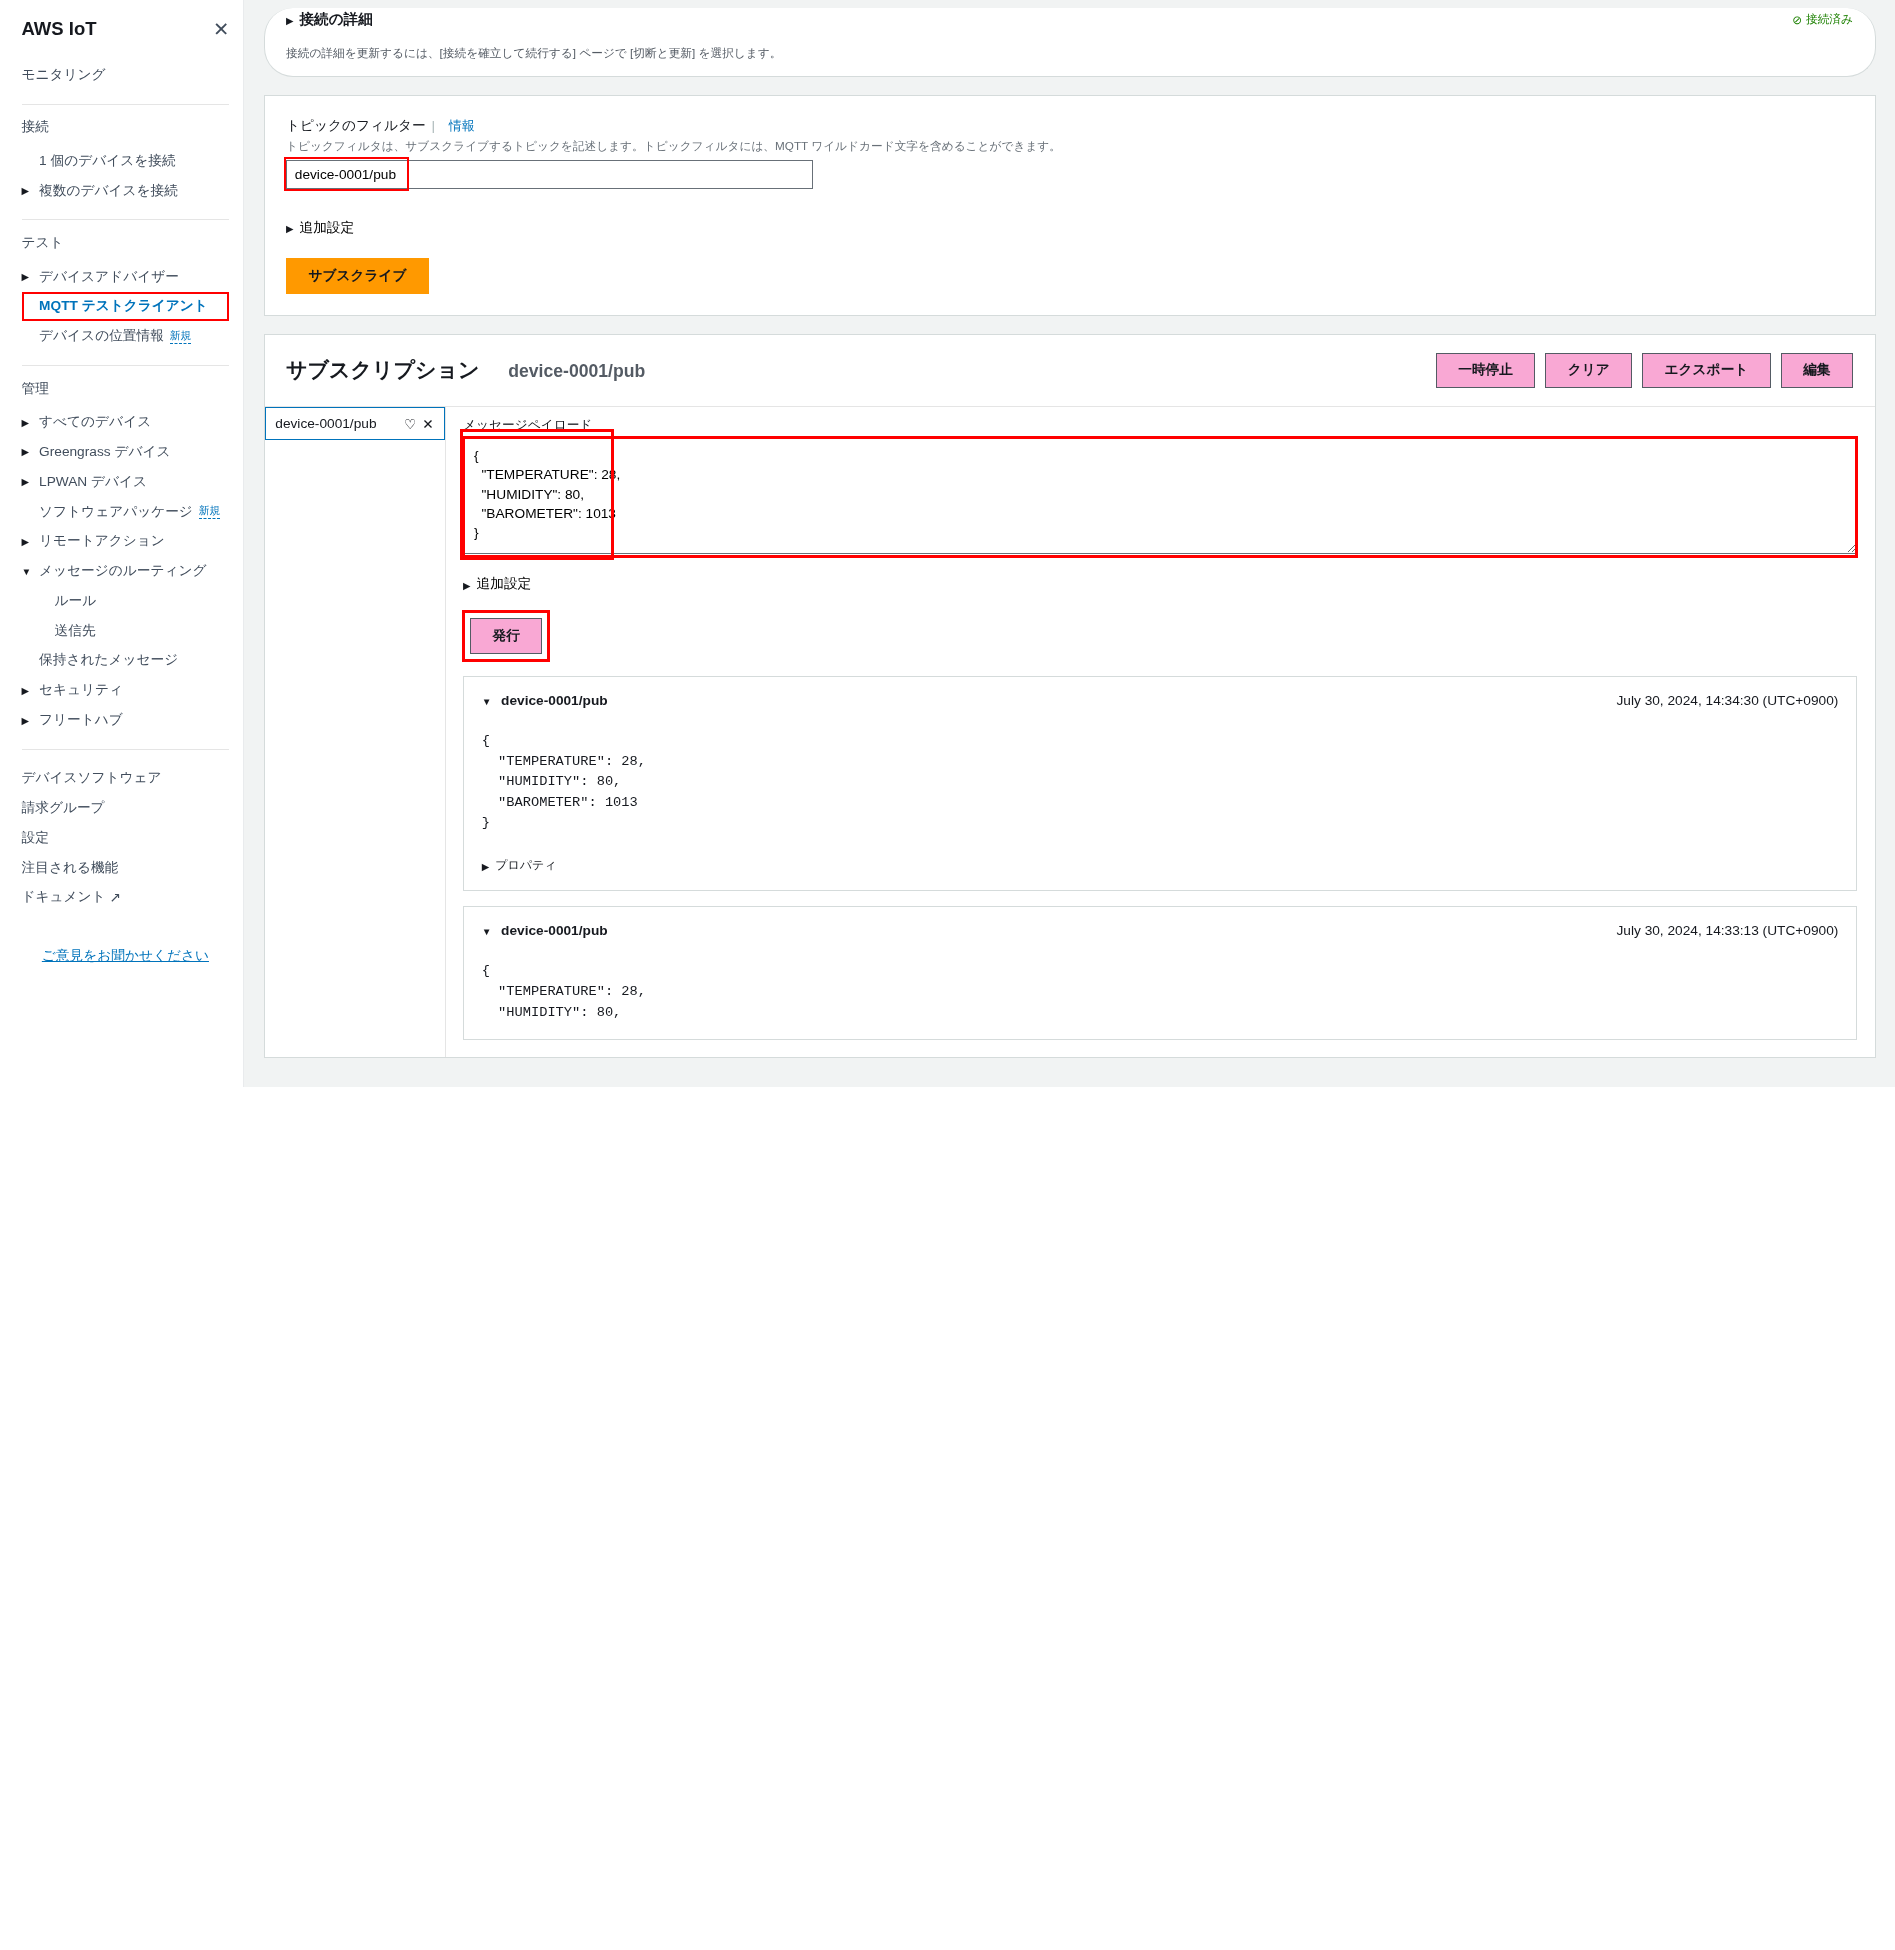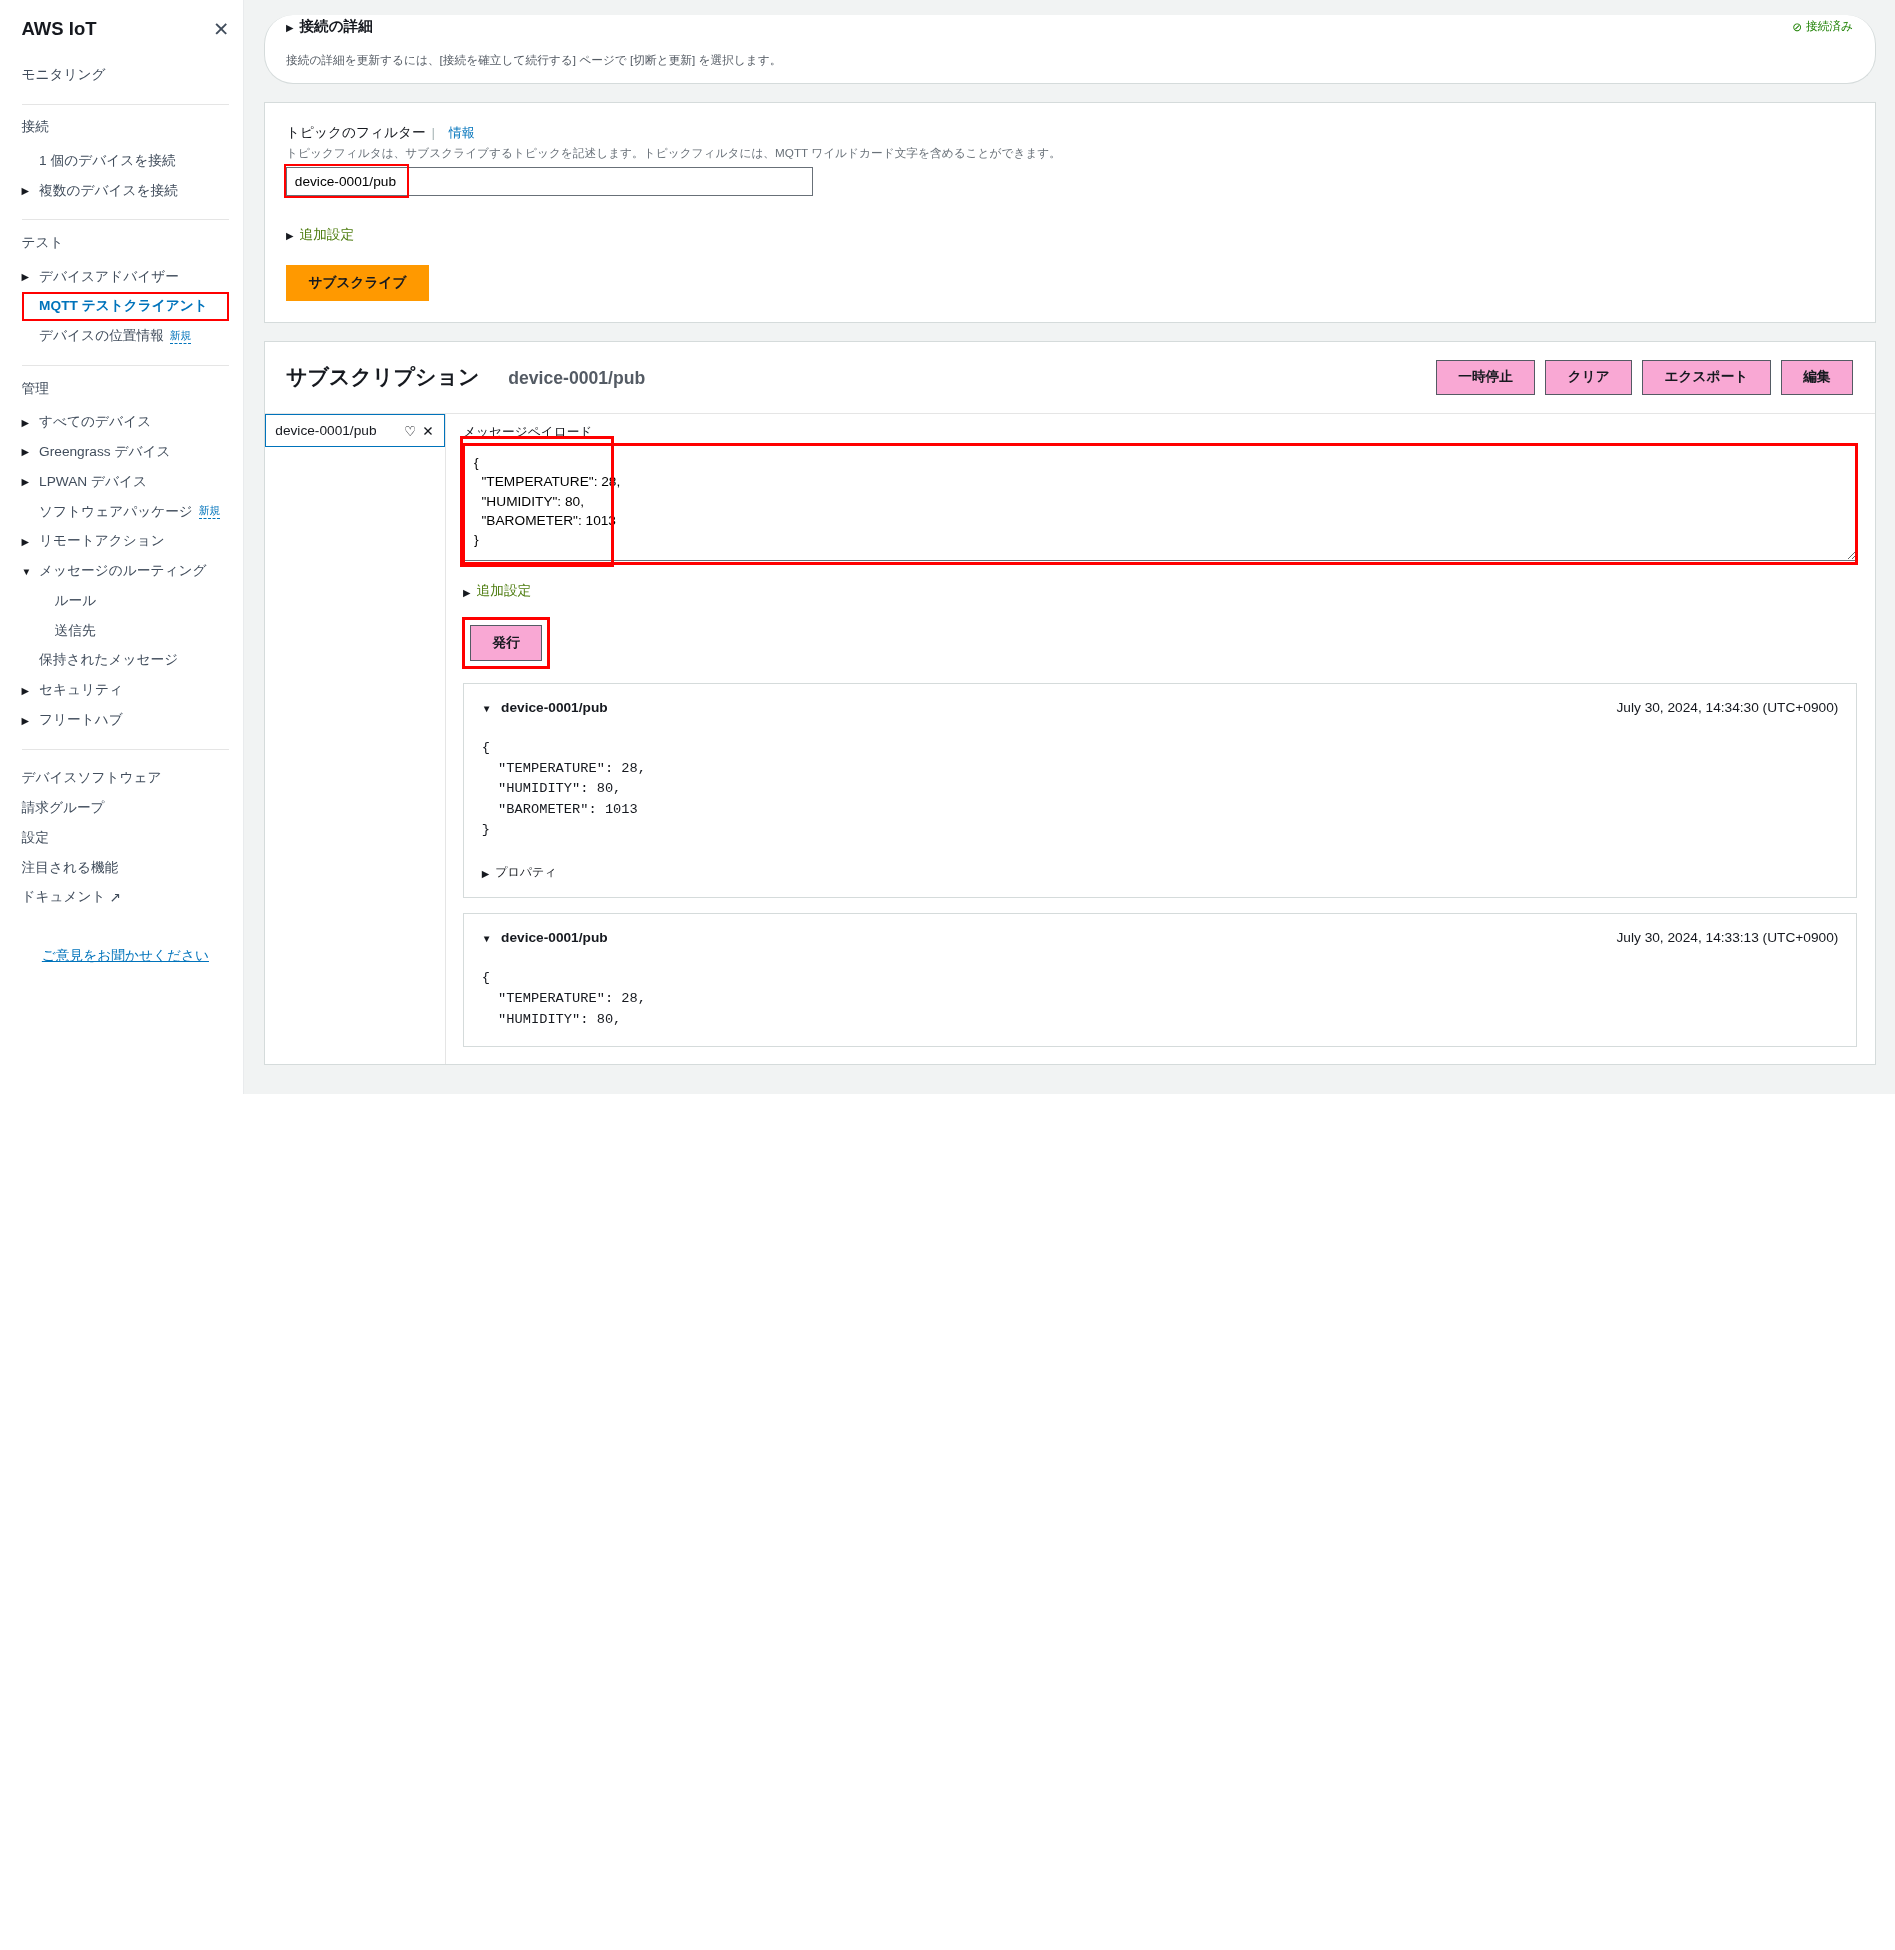--- a/index.html
+++ b/index.html
@@ -20,39 +20,39 @@
   .nav-item.active { color: #0073bb; font-weight: 700; }
   .highlight-red { outline: 2.9px solid #ff0000; outline-offset: -2px; }
   .badge-new { font-size: 10.7px; color: #0073bb; margin-left: 5.9px; border-bottom: 1px dashed #0073bb; }
   .sidebar .link { color: #0073bb; text-decoration: underline; cursor: pointer; }
   .ext-icon { margin-left: 3.9px; }
 
   
   .main { flex: 1; background: #f1f3f3; padding: 0 19.5px 29px 19.5px; overflow: hidden; }
 
   .panel { background: #fff; border: 1px solid #d5dbdb; margin-top: 17.6px; }
-  .panel.top { margin-top: 15px; border-top: none; border-radius: 29px; }
+  .panel.top { margin-top: 8px; border-top: none; border-radius: 29px; }
   .panel-inner { padding: 21.5px; }
 
   .connection-header { padding: 2px 21.5px 13.7px; display: flex; justify-content: space-between; align-items: center; }
   .connection-header .title-row { display: flex; align-items: center; }
   .connection-status { color: #1d8102; font-size: 11.7px; display: flex; align-items: center; gap: 3.9px; }
   .connection-desc { font-size: 11.7px; color: #545b64; line-height: 1.7; margin-left: 21.5px; }
 
   .tabs { display: flex; border-bottom: 1px solid #aab7b8; }
   .tab { padding: 17.6px 29px; font-size: 16.6px; font-weight: 700; cursor: pointer; color: #545b64; }
   .tab.active { color: #0073bb; border-bottom: 2.9px solid #0073bb; margin-bottom: -1px; }
   .tab-sep { border-left: 1px solid #d5dbdb; align-self: center; height: 27px; }
 
   .field-label { font-size: 13.7px; font-weight: 400; color: #16191f; margin-top: 19.5px; }
   .info-link { color: #0073bb; font-size: 13px; margin-left: 7.8px; text-align: center; }
   .field-desc { font-size: 11.7px; color: #687078; margin-top: 2px; line-height: 1.6; }
   .text-input { width: 527px; padding: 5.9px 7.8px; font-size: 13.7px; border: 1px solid #687078; margin-top: 3.9px; }
 
-  .expand-row { display: flex; align-items: center; margin-top: 19.5px; cursor: pointer; font-size: 13.7px; color: #4d7c0f; }
+  .expand-row { display: flex; align-items: center; margin-top: 19.5px; cursor: pointer; font-size: 13.7px; color: #000000; }
 
   .btn { display: inline-block; padding: 7.8px 21.5px; font-size: 13.7px; font-weight: 700; cursor: pointer; border: 1px solid #545b64; background: #f9a8d4; color: #16191f; }
   .btn-primary { background: #ff9900; border-color: #ff9900; color: #16191f; }
   .btn-group { display: flex; gap: 9.8px; }
 
   .sub-panel-header { display: flex; align-items: center; justify-content: space-between; padding: 17.6px 21.5px; }
   .sub-panel-title { font-size: 21px; font-weight: 700; }
   .sub-panel-topic { font-size: 17.6px; font-weight: 700; color: #545b64; margin-left: 25px; }
 
   .subscription-body { display: flex; border-top: 1px solid #e5e5e5; }

